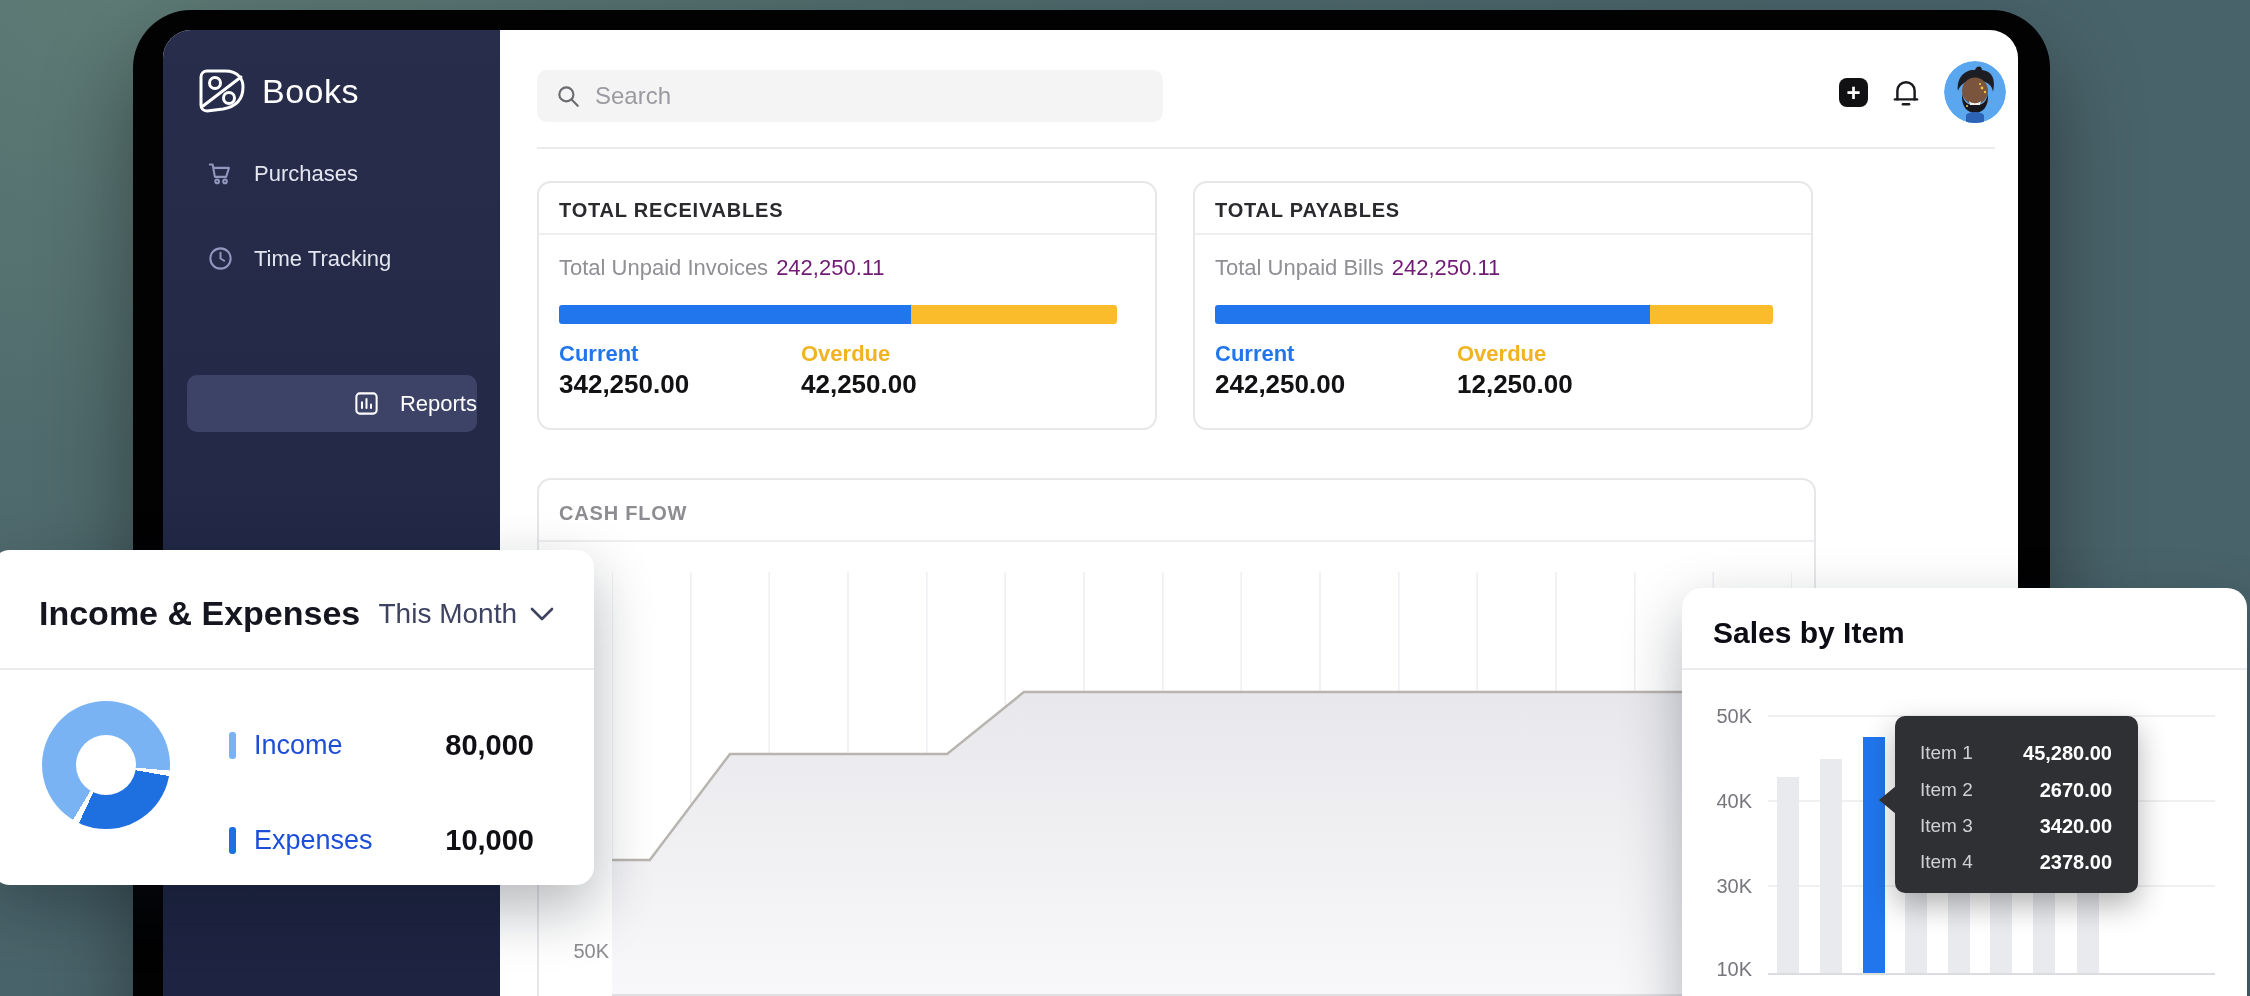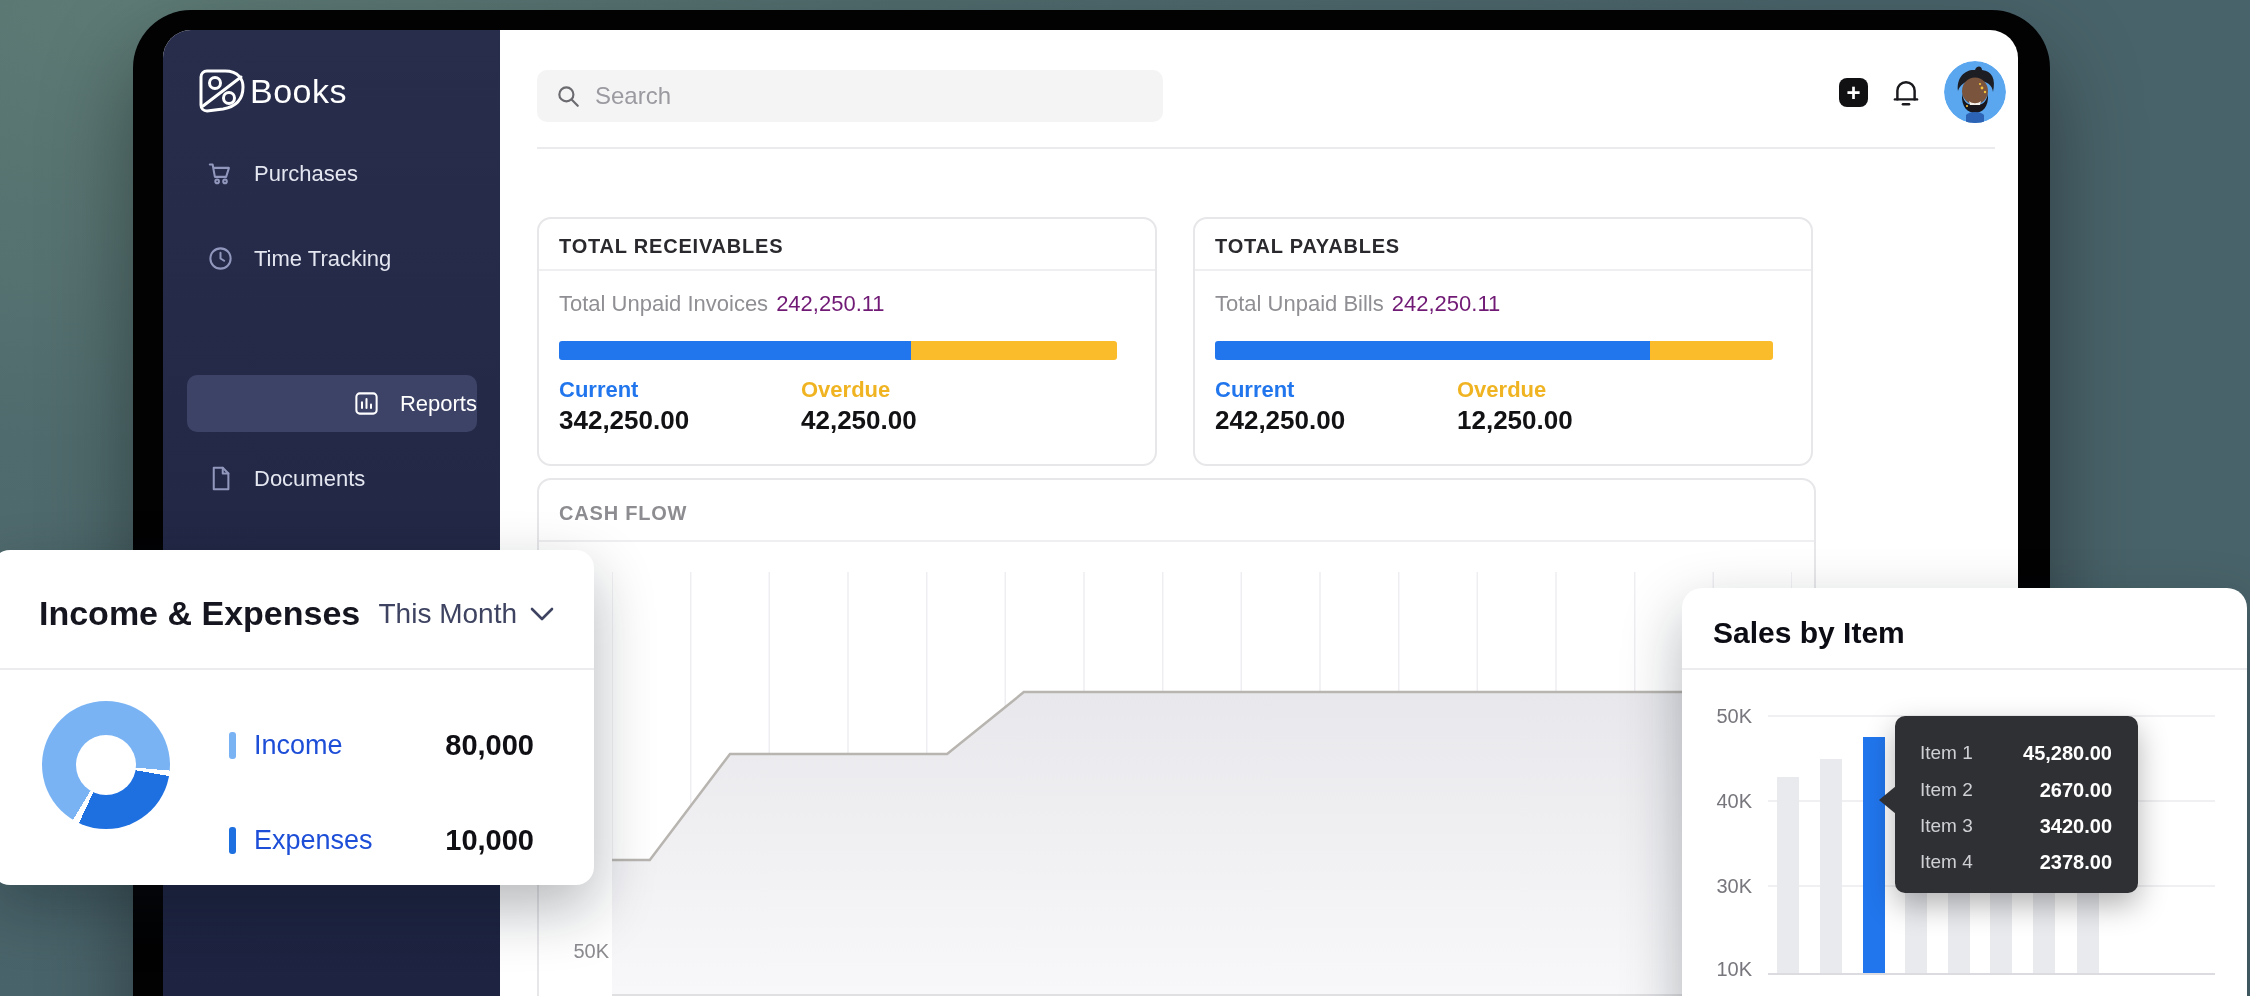--- a/index.html
+++ b/index.html
@@ -9,39 +9,39 @@
     background:radial-gradient(1700px 1000px at 6% 0%, #5e7b75 0%, #506b6d 45%, #49636a 100%);
   }
   .abs{position:absolute;}
   
   .tablet{left:133px;top:10px;width:1917px;height:1100px;background:#020203;border-radius:58px;
           box-shadow:0 40px 90px rgba(0,0,0,.38);}
   .screen{left:163px;top:30px;width:1855px;height:966px;background:#ffffff;
           border-radius:28px 28px 0 0;overflow:hidden;}
   
   .sidebar{left:0;top:0;width:337px;height:966px;background:linear-gradient(#272d4b,#1d2340);}
-  .brand{left:35px;top:37px;height:48px;display:flex;align-items:center;gap:4px;}
+  .brand{left:35px;top:37px;height:48px;display:flex;align-items:center;gap:16px;}
   .brand-name{color:#ffffff;font-size:34px;letter-spacing:.5px;}
   .nav-item{left:24px;width:290px;height:57px;border-radius:10px;display:flex;align-items:center;gap:20px;padding-left:20px;box-sizing:border-box;cursor:pointer;}
   .nav-item .lbl{color:#e4e6f0;font-size:22px;}
   .nav-item.active{background:#3d4366;}
   .nav-item.active .lbl{color:#ffffff;}
   
   .search{left:374px;top:40px;width:626px;height:52px;background:#f4f4f5;border-radius:10px;
           display:flex;align-items:center;padding-left:18px;gap:12px;box-sizing:border-box;}
   .search input{border:none;background:transparent;outline:none;font-size:24px;color:#333;width:520px;font-family:inherit;}
   .search input::placeholder{color:#9a9aa0;}
   .topbar-divider{left:374px;top:117px;width:1458px;height:0;border-top:2px solid #ebebee;}
   .plus-btn{left:1676px;top:48px;width:29px;height:29px;background:#111114;border-radius:8px;color:#fff;
             display:flex;align-items:center;justify-content:center;font-size:24px;font-weight:700;cursor:pointer;line-height:1;}
   .bell{left:1728px;top:46px;width:30px;height:32px;cursor:pointer;}
   .avatar{left:1781px;top:31px;width:62px;height:62px;border-radius:50%;overflow:hidden;cursor:pointer;}
   
   .card{background:#fff;border:2px solid #e7e7ea;border-radius:14px;box-sizing:border-box;}
-  .stat-card{top:151px;width:620px;height:249px;margin-top:36px;}
+  .stat-card{top:151px;width:620px;height:249px;}
   .stat-head{left:20px;top:16px;font-size:20px;font-weight:700;color:#2a2a2e;letter-spacing:.8px;}
   .stat-divider{left:0;top:50px;width:100%;height:0;border-top:2px solid #efeff1;}
   .stat-sub{left:20px;top:72px;font-size:22px;color:#8f8f94;}
   .stat-sub b{font-weight:400;color:#701a75;margin-left:8px;}
   .stat-bar{left:20px;top:122px;height:19px;width:558px;border-radius:3px;overflow:hidden;display:flex;}
   .stat-bar .seg1{height:100%;}
   .stat-bar .seg2{height:100%;flex:1;}
   .stat-lbl{top:158px;font-size:22px;font-weight:700;}
   .stat-val{top:186px;font-size:26px;font-weight:700;color:#121214;}
   
@@ -125,29 +125,20 @@
         <svg width="27" height="27" viewBox="0 0 24 24" fill="none" stroke="#ffffff" stroke-width="1.8" stroke-linecap="round" stroke-linejoin="round">
           <rect x="3" y="3" width="18" height="18" rx="3"></rect>
             <line x1="8" y1="16" x2="8" y2="11"></line>
             <line x1="12" y1="16" x2="12" y2="8"></line>
             <line x1="16" y1="16" x2="16" y2="13"></line>
         </svg>
       </span>
       <span class="lbl">Reports</span>
     </div>
 
-    <div class="abs nav-item" style="top:420px;">
-      <span>
-        <svg width="27" height="27" viewBox="0 0 24 24" fill="none" stroke="#9298bd" stroke-width="1.8" stroke-linecap="round" stroke-linejoin="round">
-          <path d="M6 2.5h8l5 5V21.5H6z"></path>
-            <path d="M14 2.5v5h5"></path>
-        </svg>
-      </span>
-      <span class="lbl">Documents</span>
-    </div>
   </div>
 
   <div class="abs search">
     <span>
       <svg width="26" height="26" viewBox="0 0 24 24" fill="none" stroke="#6b6b70" stroke-width="2" stroke-linecap="round">
         <circle cx="10.5" cy="10.5" r="6.5"></circle>
           <line x1="15.5" y1="15.5" x2="21" y2="21"></line>
       </svg>
     </span>
     <input type="text" placeholder="Search" style="">

